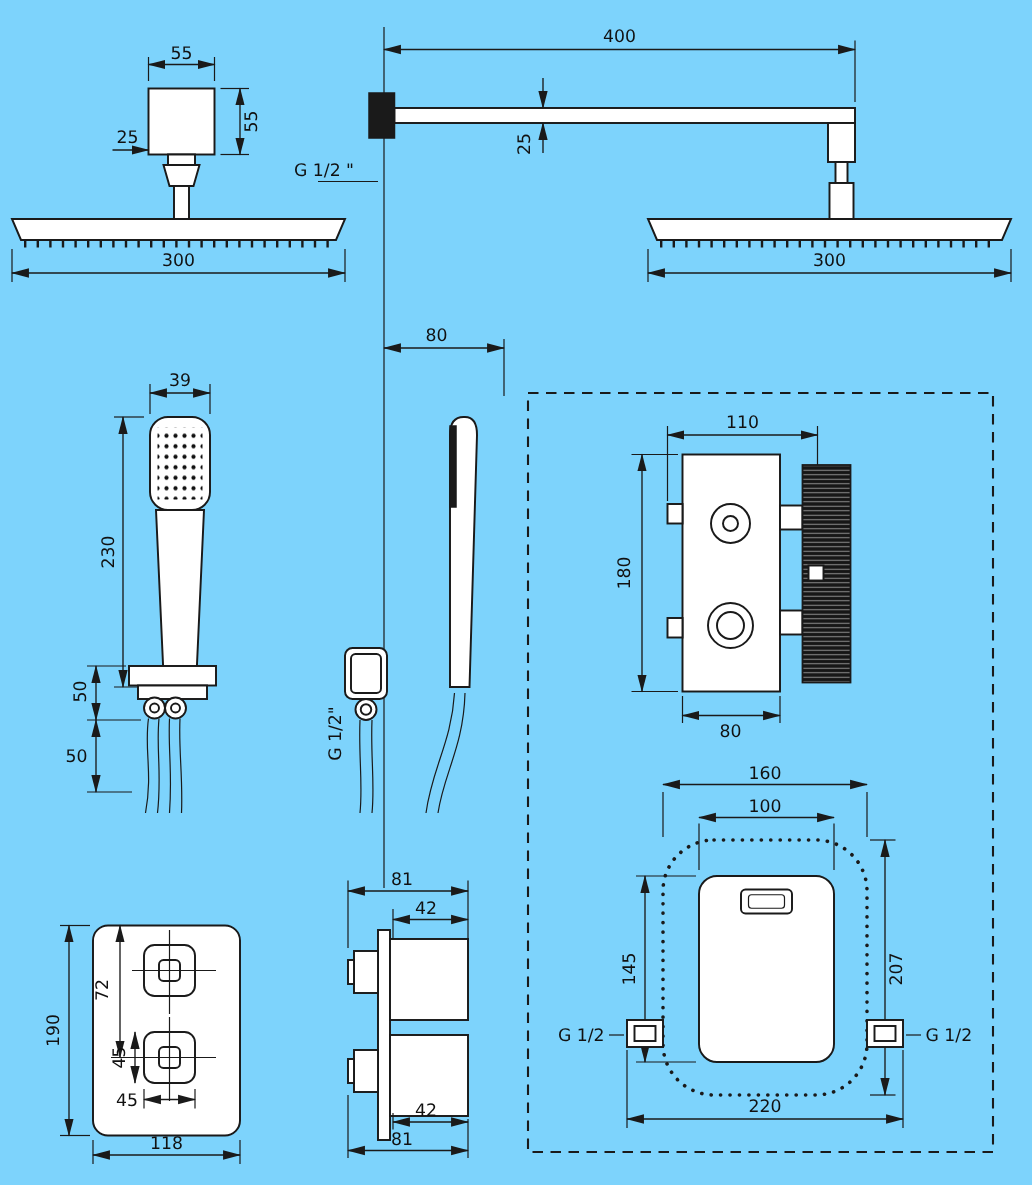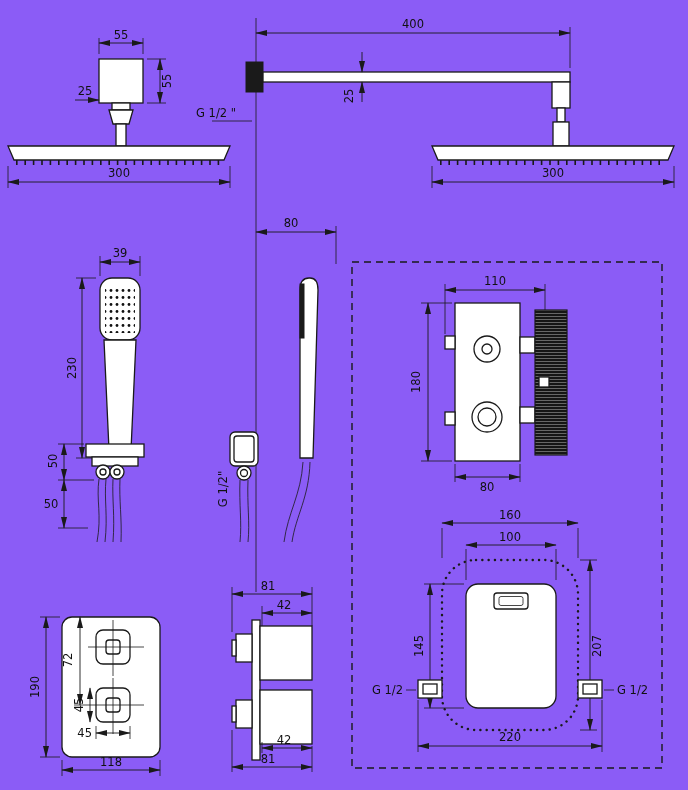--- a/index.html
+++ b/index.html
@@ -1,16 +1,16 @@
 <!DOCTYPE html>
 <html><head>
 <meta charset="utf-8">
 <style>
   html,body{margin:0;padding:0;background:#fff}
-  .stage{position:relative;width:688px;height:790px;background:#8b5cf6;overflow:hidden}
+  .stage{position:relative;width:688px;height:790px;background:#7dd3fc;overflow:hidden}
   svg{display:block}
   .geo{fill:#fff;stroke:#1a1a1a;stroke-width:1.3}
   .geoN{fill:none;stroke:#1a1a1a;stroke-width:1.3}
   .thin{fill:none;stroke:#1a1a1a;stroke-width:0.8}
   .dim{fill:none;stroke:#1a1a1a;stroke-width:0.9}
   .ext{fill:none;stroke:#1a1a1a;stroke-width:0.8}
   .dark{fill:#1a1a1a;stroke:#1a1a1a;stroke-width:1}
   .lbl{font:11.5px "DejaVu Sans","Liberation Sans",sans-serif;fill:#111}
   .mid{text-anchor:middle}
   .teeth{fill:none;stroke:#1a1a1a;stroke-width:5;stroke-dasharray:1.6 6.8}

